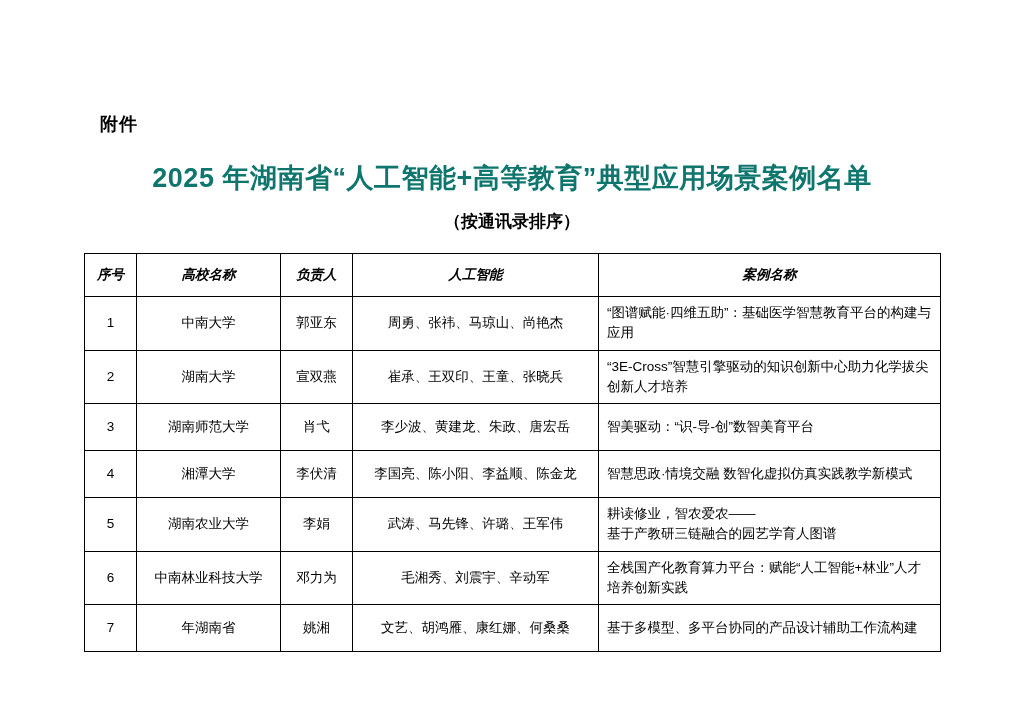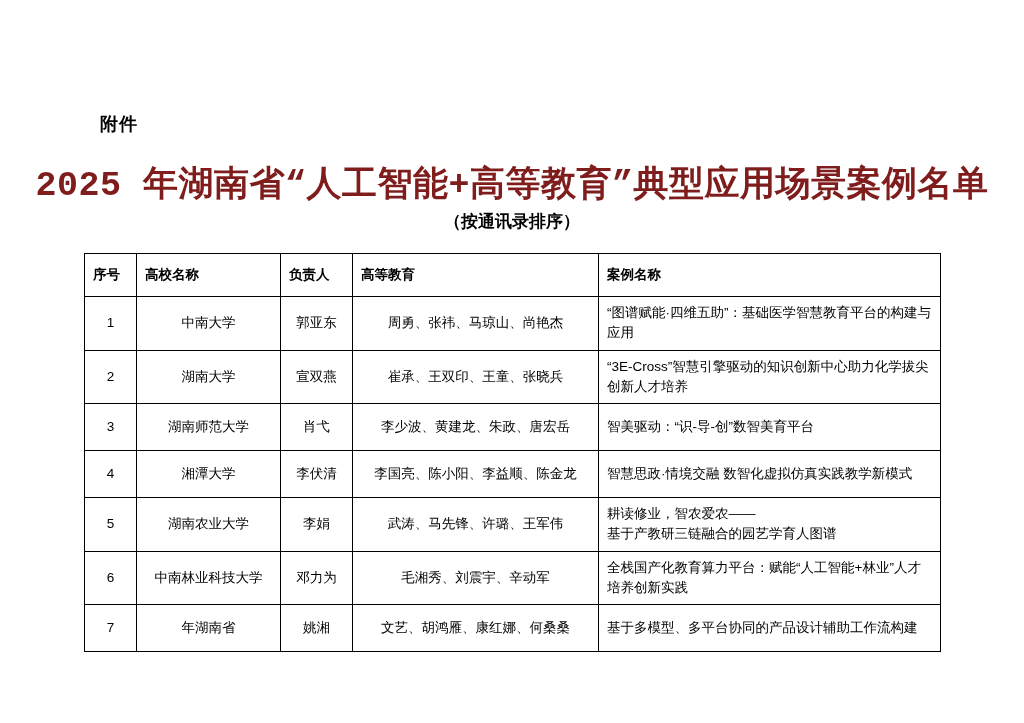--- a/index.html
+++ b/index.html
@@ -31,25 +31,25 @@
     letter-spacing: 1px;
     color: #000;
     padding-left: 16px;
   }
   .doc-title {
     position: absolute;
     left: 0;
     right: 0;
     top: 160px;
     text-align: center;
-    font-family: Liberation Mono, monospace;
-    font-size: 35px;
+    font-family: Liberation Sans, sans-serif;
+    font-size: 27px;
     font-weight: 700;
     letter-spacing: 0.5px;
-    color: #7f1d1d;
+    color: #0f766e;
   }
   .doc-subtitle {
     position: absolute;
     left: 0;
     right: 0;
     top: 210px;
     text-align: center;
     font-family: "Liberation Sans", "DejaVu Sans", sans-serif;
     font-size: 17px;
     font-weight: 700;
@@ -71,22 +71,23 @@
     border: 1px solid #000000;
     font-family: "Liberation Sans", "DejaVu Sans", sans-serif;
     font-size: 13.5px;
     line-height: 1.5;
     padding: 6px 8px;
     vertical-align: middle;
     color: #000;
   }
   table.case-table th {
     font-weight: 700;
-    text-align: left;
+    text-align: center;
     height: 30px;
+    font-style: italic;
   }
   table.case-table td {
     height: 34px;
   }
   .col-seq   { width: 52px; }
   .col-univ  { width: 144px; }
   .col-lead  { width: 72px; }
   .col-team  { width: 246px; }
   .col-case  { width: 342px; }
 
@@ -112,21 +113,21 @@
         <col class="col-univ">
         <col class="col-lead">
         <col class="col-team">
         <col class="col-case">
       </colgroup>
       <thead>
         <tr>
           <th>序号</th>
           <th>高校名称</th>
           <th>负责人</th>
-          <th>高等教育</th>
+          <th>人工智能</th>
           <th>案例名称</th>
         </tr>
       </thead>
       <tbody id="table-body">
           <tr>
             <td class="c-center">1</td>
             <td class="c-center">中南大学</td>
             <td class="c-center">郭亚东</td>
             <td class="c-center">周勇、张祎、马琼山、尚艳杰</td>
             <td class="c-left">“图谱赋能·四维五助”：基础医学智慧教育平台的构建与应用</td>

